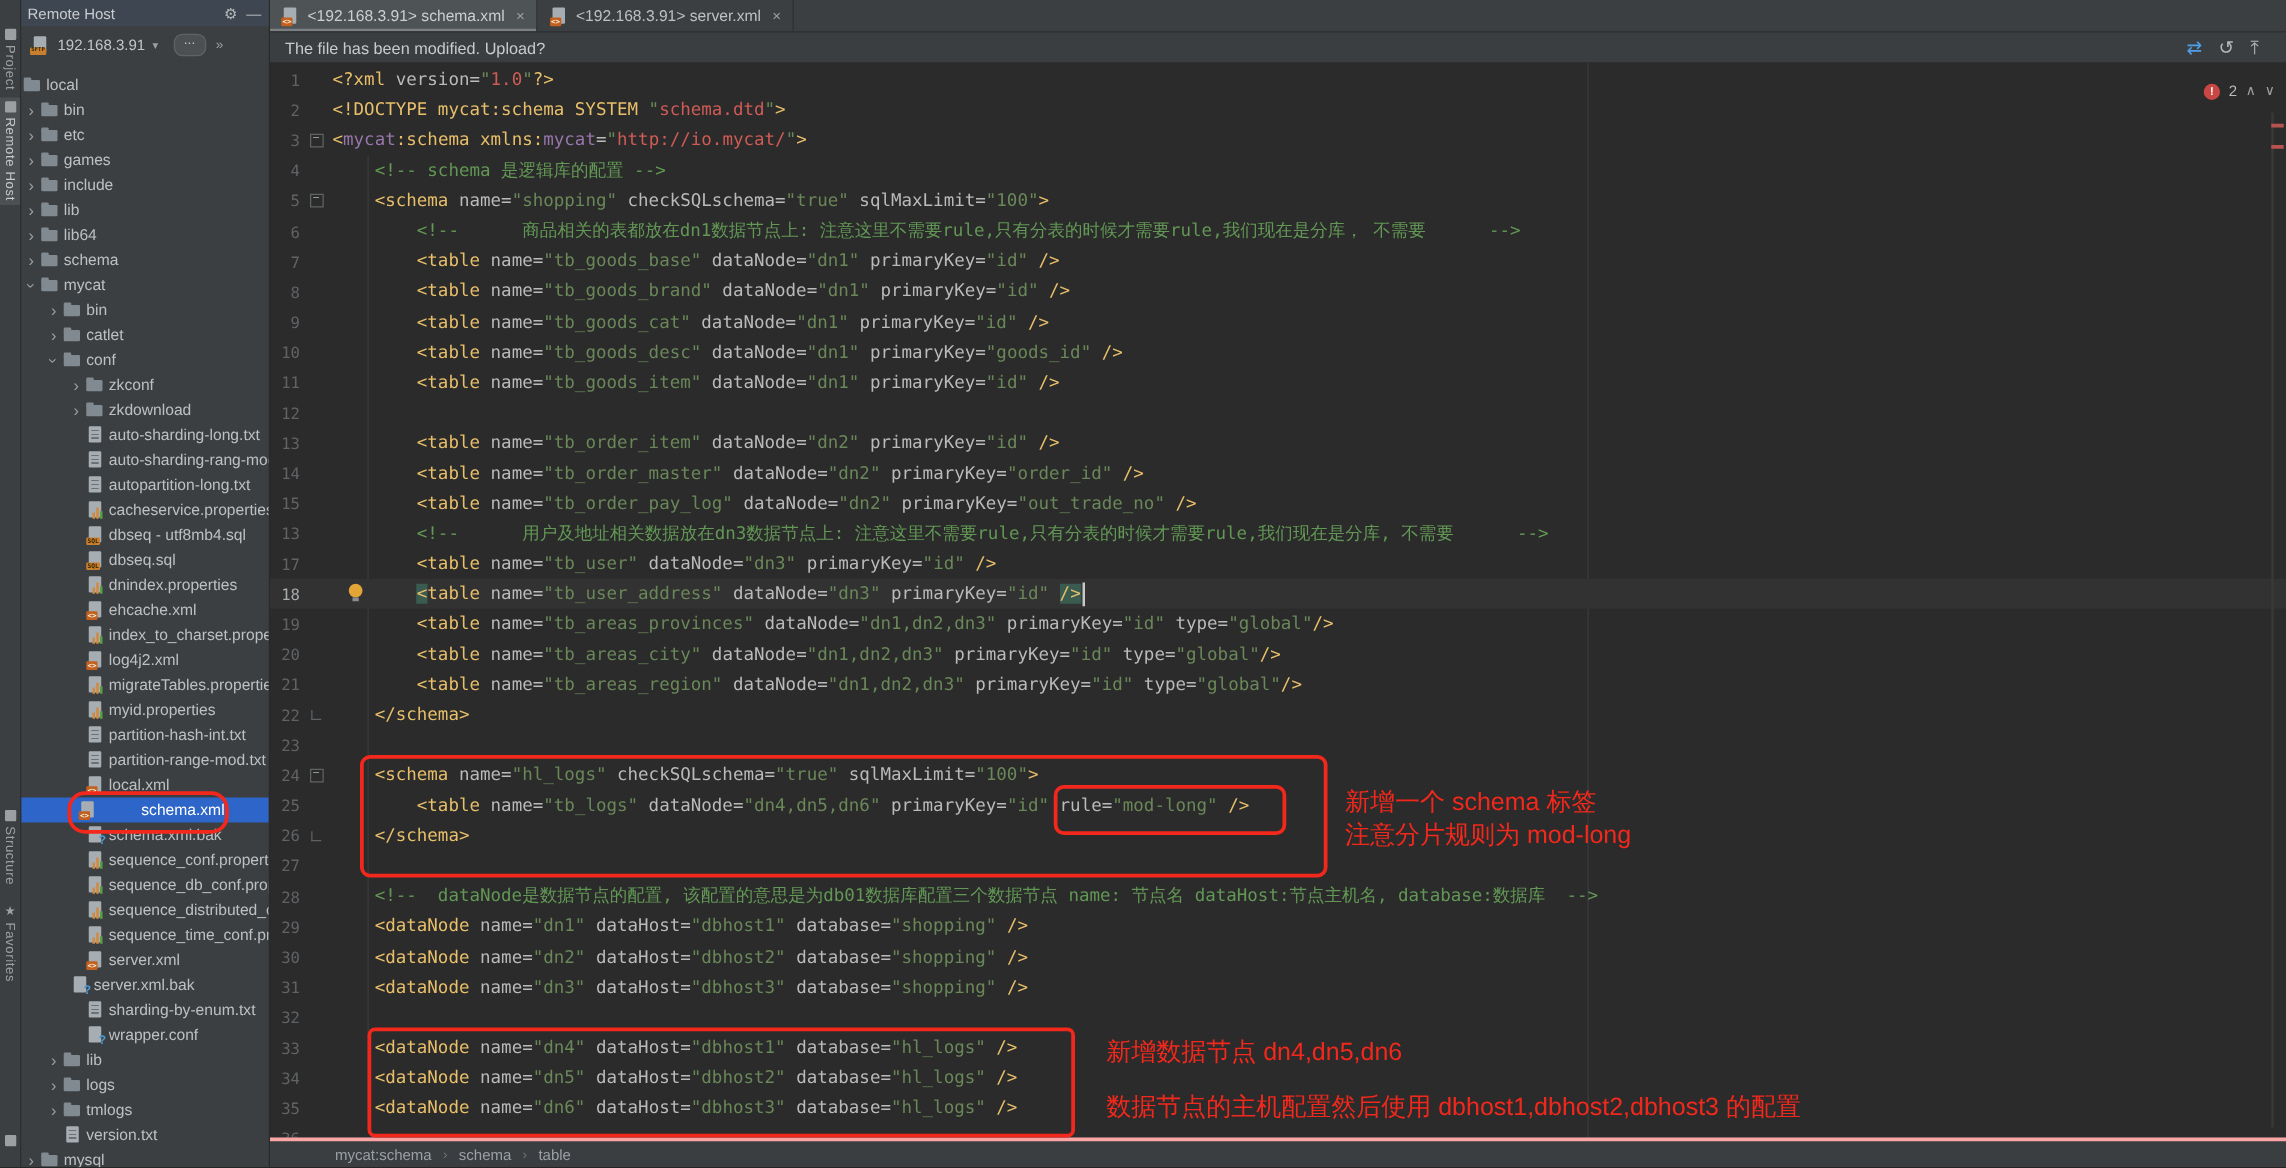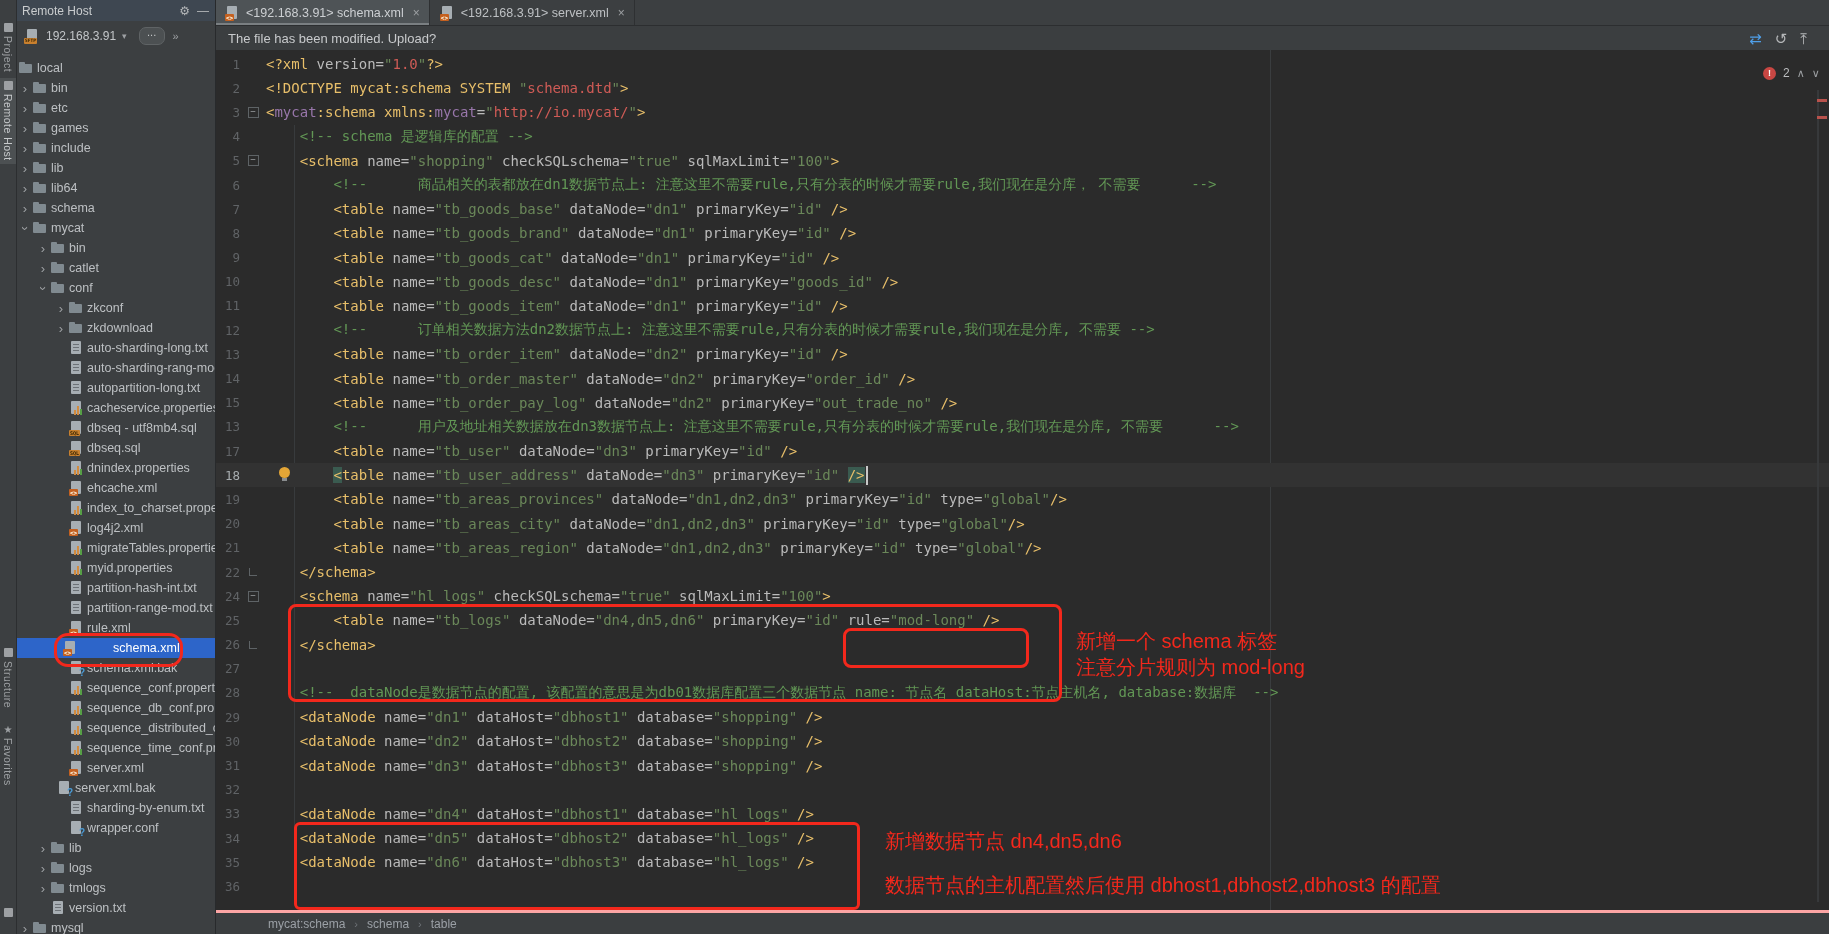--- a/index.html
+++ b/index.html
@@ -282,21 +282,21 @@
           <span class="tlabel">partition-hash-int.txt</span>
         </div>
         <div class="trow" style="padding-left: 38px;">
           <span class="arrow"></span>
           <span class="fic text"></span>
           <span class="tlabel">partition-range-mod.txt</span>
         </div>
         <div class="trow" style="padding-left: 38px;">
           <span class="arrow"></span>
           <span class="fic xml"></span>
-          <span class="tlabel">rule.xml</span>
+          <span class="tlabel">local.xml</span>
         </div>
         <div class="trow sel" style=" gap: 32px;">
           <span class="arrow"></span>
           <span class="fic xml"></span>
           <span class="tlabel">schema.xml</span>
         </div>
         <div class="trow" style="padding-left: 38px;">
           <span class="arrow"></span>
           <span class="fic unk"></span>
           <span class="tlabel">schema.xml.bak</span>
@@ -401,31 +401,32 @@
           <div class="line"><span class="ln">2</span><span class="fold"></span><span class="code"><span class="tk-t">&lt;!DOCTYPE mycat:schema SYSTEM </span><span class="tk-v">"</span><span class="tk-r">schema.dtd</span><span class="tk-v">"</span><span class="tk-t">&gt;</span></span></div>
           <div class="line"><span class="ln">3</span><span class="fold"><span class="fm-start">−</span></span><span class="code"><span class="tk-t">&lt;</span><span class="tk-ns">mycat</span><span class="tk-t">:schema </span><span class="tk-t">xmlns:</span><span class="tk-ns">mycat</span><span class="tk-a">=</span><span class="tk-v">"</span><span class="tk-r">http://io.mycat/</span><span class="tk-v">"</span><span class="tk-t">&gt;</span></span></div>
           <div class="line"><span class="ln">4</span><span class="fold"></span><span class="code"><span class="tk-c">    &lt;!-- schema 是逻辑库的配置 --&gt;</span></span></div>
           <div class="line"><span class="ln">5</span><span class="fold"><span class="fm-start">−</span></span><span class="code"><span class="tk-p">    </span><span class="tk-t">&lt;schema </span><span class="tk-a">name=</span><span class="tk-v">"shopping"</span><span class="tk-a"> checkSQLschema=</span><span class="tk-v">"true"</span><span class="tk-a"> sqlMaxLimit=</span><span class="tk-v">"100"</span><span class="tk-t">&gt;</span></span></div>
           <div class="line"><span class="ln">6</span><span class="fold"></span><span class="code"><span class="tk-c">        &lt;!--      商品相关的表都放在dn1数据节点上: 注意这里不需要rule,只有分表的时候才需要rule,我们现在是分库， 不需要      --&gt;</span></span></div>
           <div class="line"><span class="ln">7</span><span class="fold"></span><span class="code"><span class="tk-p">        </span><span class="tk-t">&lt;table </span><span class="tk-a">name=</span><span class="tk-v">"tb_goods_base"</span><span class="tk-a"> dataNode=</span><span class="tk-v">"dn1"</span><span class="tk-a"> primaryKey=</span><span class="tk-v">"id"</span><span class="tk-t"> /&gt;</span></span></div>
           <div class="line"><span class="ln">8</span><span class="fold"></span><span class="code"><span class="tk-p">        </span><span class="tk-t">&lt;table </span><span class="tk-a">name=</span><span class="tk-v">"tb_goods_brand"</span><span class="tk-a"> dataNode=</span><span class="tk-v">"dn1"</span><span class="tk-a"> primaryKey=</span><span class="tk-v">"id"</span><span class="tk-t"> /&gt;</span></span></div>
           <div class="line"><span class="ln">9</span><span class="fold"></span><span class="code"><span class="tk-p">        </span><span class="tk-t">&lt;table </span><span class="tk-a">name=</span><span class="tk-v">"tb_goods_cat"</span><span class="tk-a"> dataNode=</span><span class="tk-v">"dn1"</span><span class="tk-a"> primaryKey=</span><span class="tk-v">"id"</span><span class="tk-t"> /&gt;</span></span></div>
           <div class="line"><span class="ln">10</span><span class="fold"></span><span class="code"><span class="tk-p">        </span><span class="tk-t">&lt;table </span><span class="tk-a">name=</span><span class="tk-v">"tb_goods_desc"</span><span class="tk-a"> dataNode=</span><span class="tk-v">"dn1"</span><span class="tk-a"> primaryKey=</span><span class="tk-v">"goods_id"</span><span class="tk-t"> /&gt;</span></span></div>
           <div class="line"><span class="ln">11</span><span class="fold"></span><span class="code"><span class="tk-p">        </span><span class="tk-t">&lt;table </span><span class="tk-a">name=</span><span class="tk-v">"tb_goods_item"</span><span class="tk-a"> dataNode=</span><span class="tk-v">"dn1"</span><span class="tk-a"> primaryKey=</span><span class="tk-v">"id"</span><span class="tk-t"> /&gt;</span></span></div>
-          <div class="line"><span class="ln">12</span><span class="fold"></span><span class="code"><span class="tk-c">        &lt;!--      订单相关数据方法dn2数据节点上: 注意这里不需要rule,只有分表的时候才需要rule,我们现在是分库, 不需要 --&gt;</span></span></div>
+          <div class="line"><span class="ln">12</span><span class="fold"></span></div>
           <div class="line"><span class="ln">13</span><span class="fold"></span><span class="code"><span class="tk-p">        </span><span class="tk-t">&lt;table </span><span class="tk-a">name=</span><span class="tk-v">"tb_order_item"</span><span class="tk-a"> dataNode=</span><span class="tk-v">"dn2"</span><span class="tk-a"> primaryKey=</span><span class="tk-v">"id"</span><span class="tk-t"> /&gt;</span></span></div>
           <div class="line"><span class="ln">14</span><span class="fold"></span><span class="code"><span class="tk-p">        </span><span class="tk-t">&lt;table </span><span class="tk-a">name=</span><span class="tk-v">"tb_order_master"</span><span class="tk-a"> dataNode=</span><span class="tk-v">"dn2"</span><span class="tk-a"> primaryKey=</span><span class="tk-v">"order_id"</span><span class="tk-t"> /&gt;</span></span></div>
           <div class="line"><span class="ln">15</span><span class="fold"></span><span class="code"><span class="tk-p">        </span><span class="tk-t">&lt;table </span><span class="tk-a">name=</span><span class="tk-v">"tb_order_pay_log"</span><span class="tk-a"> dataNode=</span><span class="tk-v">"dn2"</span><span class="tk-a"> primaryKey=</span><span class="tk-v">"out_trade_no"</span><span class="tk-t"> /&gt;</span></span></div>
           <div class="line"><span class="ln">13</span><span class="fold"></span><span class="code"><span class="tk-c">        &lt;!--      用户及地址相关数据放在dn3数据节点上: 注意这里不需要rule,只有分表的时候才需要rule,我们现在是分库, 不需要      --&gt;</span></span></div>
           <div class="line"><span class="ln">17</span><span class="fold"></span><span class="code"><span class="tk-p">        </span><span class="tk-t">&lt;table </span><span class="tk-a">name=</span><span class="tk-v">"tb_user"</span><span class="tk-a"> dataNode=</span><span class="tk-v">"dn3"</span><span class="tk-a"> primaryKey=</span><span class="tk-v">"id"</span><span class="tk-t"> /&gt;</span></span></div>
           <div class="line current"><span class="ln">18</span><span class="fold"></span><span class="code"><span class="tk-p">        </span><span class="tk-tm">&lt;</span><span class="tk-t">table </span><span class="tk-a">name=</span><span class="tk-v">"tb_user_address"</span><span class="tk-a"> dataNode=</span><span class="tk-v">"dn3"</span><span class="tk-a"> primaryKey=</span><span class="tk-v">"id"</span><span class="tk-p"> </span><span class="tk-tm">/&gt;</span></span></div>
           <div class="line"><span class="ln">19</span><span class="fold"></span><span class="code"><span class="tk-p">        </span><span class="tk-t">&lt;table </span><span class="tk-a">name=</span><span class="tk-v">"tb_areas_provinces"</span><span class="tk-a"> dataNode=</span><span class="tk-v">"dn1,dn2,dn3"</span><span class="tk-a"> primaryKey=</span><span class="tk-v">"id"</span><span class="tk-a"> type=</span><span class="tk-v">"global"</span><span class="tk-t">/&gt;</span></span></div>
           <div class="line"><span class="ln">20</span><span class="fold"></span><span class="code"><span class="tk-p">        </span><span class="tk-t">&lt;table </span><span class="tk-a">name=</span><span class="tk-v">"tb_areas_city"</span><span class="tk-a"> dataNode=</span><span class="tk-v">"dn1,dn2,dn3"</span><span class="tk-a"> primaryKey=</span><span class="tk-v">"id"</span><span class="tk-a"> type=</span><span class="tk-v">"global"</span><span class="tk-t">/&gt;</span></span></div>
           <div class="line"><span class="ln">21</span><span class="fold"></span><span class="code"><span class="tk-p">        </span><span class="tk-t">&lt;table </span><span class="tk-a">name=</span><span class="tk-v">"tb_areas_region"</span><span class="tk-a"> dataNode=</span><span class="tk-v">"dn1,dn2,dn3"</span><span class="tk-a"> primaryKey=</span><span class="tk-v">"id"</span><span class="tk-a"> type=</span><span class="tk-v">"global"</span><span class="tk-t">/&gt;</span></span></div>
           <div class="line"><span class="ln">22</span><span class="fold"><span class="fm-end"></span></span><span class="code"><span class="tk-p">    </span><span class="tk-t">&lt;/schema&gt;</span></span></div>
+          <div class="line"><span class="ln">23</span><span class="fold"></span><span class="code"></span></div>
           <div class="line"><span class="ln">24</span><span class="fold"><span class="fm-start">−</span></span><span class="code"><span class="tk-p">    </span><span class="tk-t">&lt;schema </span><span class="tk-a">name=</span><span class="tk-v">"hl_logs"</span><span class="tk-a"> checkSQLschema=</span><span class="tk-v">"true"</span><span class="tk-a"> sqlMaxLimit=</span><span class="tk-v">"100"</span><span class="tk-t">&gt;</span></span></div>
           <div class="line"><span class="ln">25</span><span class="fold"></span><span class="code"><span class="tk-p">        </span><span class="tk-t">&lt;table </span><span class="tk-a">name=</span><span class="tk-v">"tb_logs"</span><span class="tk-a"> dataNode=</span><span class="tk-v">"dn4,dn5,dn6"</span><span class="tk-a"> primaryKey=</span><span class="tk-v">"id"</span><span class="tk-p"> </span><span class="tk-a">rule=</span><span class="tk-v">"mod-long"</span><span class="tk-t"> /&gt;</span></span></div>
           <div class="line"><span class="ln">26</span><span class="fold"><span class="fm-end"></span></span><span class="code"><span class="tk-p">    </span><span class="tk-t">&lt;/schema&gt;</span></span></div>
           <div class="line"><span class="ln">27</span><span class="fold"></span><span class="code"></span></div>
           <div class="line"><span class="ln">28</span><span class="fold"></span><span class="code"><span class="tk-c">    &lt;!--  dataNode是数据节点的配置, 该配置的意思是为db01数据库配置三个数据节点 name: 节点名 dataHost:节点主机名, database:数据库  --&gt;</span></span></div>
           <div class="line"><span class="ln">29</span><span class="fold"></span><span class="code"><span class="tk-p">    </span><span class="tk-t">&lt;dataNode </span><span class="tk-a">name=</span><span class="tk-v">"dn1"</span><span class="tk-a"> dataHost=</span><span class="tk-v">"dbhost1"</span><span class="tk-a"> database=</span><span class="tk-v">"shopping"</span><span class="tk-t"> /&gt;</span></span></div>
           <div class="line"><span class="ln">30</span><span class="fold"></span><span class="code"><span class="tk-p">    </span><span class="tk-t">&lt;dataNode </span><span class="tk-a">name=</span><span class="tk-v">"dn2"</span><span class="tk-a"> dataHost=</span><span class="tk-v">"dbhost2"</span><span class="tk-a"> database=</span><span class="tk-v">"shopping"</span><span class="tk-t"> /&gt;</span></span></div>
           <div class="line"><span class="ln">31</span><span class="fold"></span><span class="code"><span class="tk-p">    </span><span class="tk-t">&lt;dataNode </span><span class="tk-a">name=</span><span class="tk-v">"dn3"</span><span class="tk-a"> dataHost=</span><span class="tk-v">"dbhost3"</span><span class="tk-a"> database=</span><span class="tk-v">"shopping"</span><span class="tk-t"> /&gt;</span></span></div>
           <div class="line"><span class="ln">32</span><span class="fold"></span><span class="code"></span></div>
           <div class="line"><span class="ln">33</span><span class="fold"></span><span class="code"><span class="tk-p">    </span><span class="tk-t">&lt;dataNode </span><span class="tk-a">name=</span><span class="tk-v">"dn4"</span><span class="tk-a"> dataHost=</span><span class="tk-v">"dbhost1"</span><span class="tk-a"> database=</span><span class="tk-v">"hl_logs"</span><span class="tk-t"> /&gt;</span></span></div>

